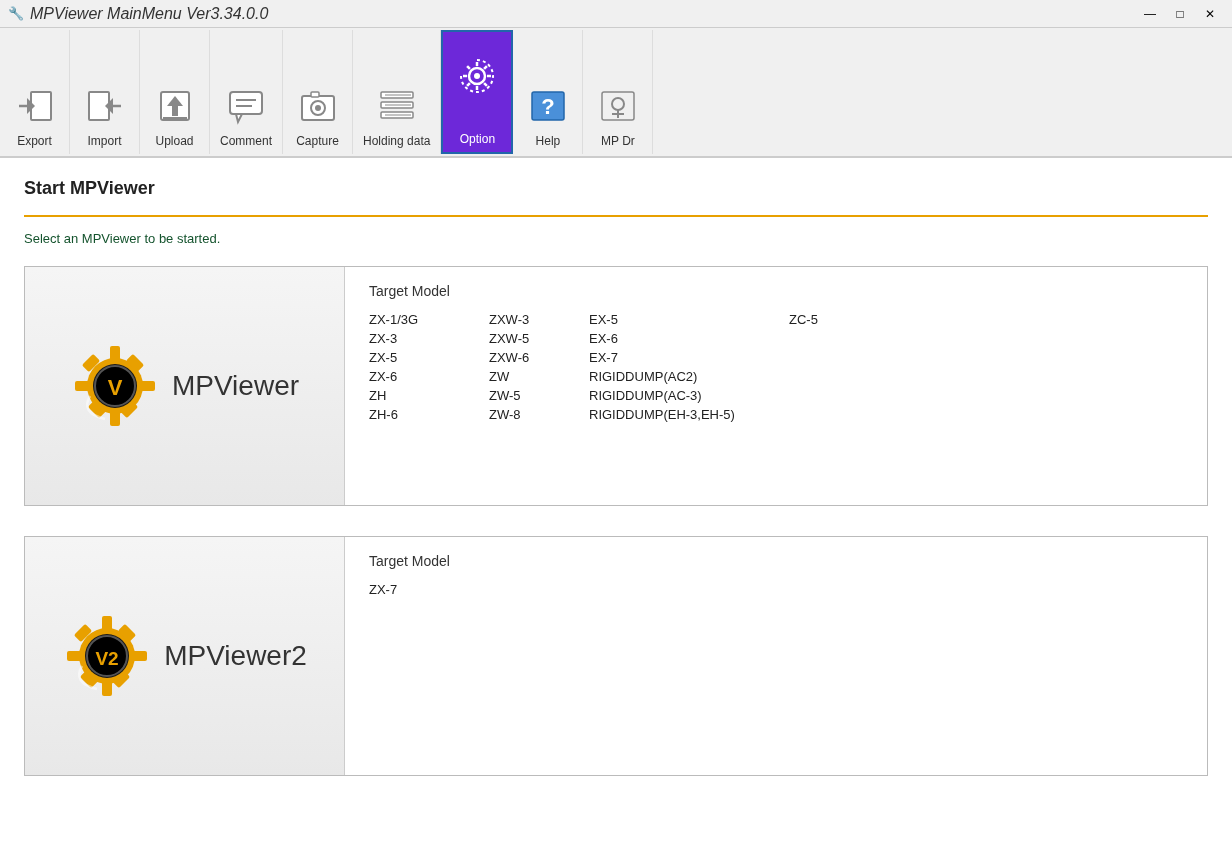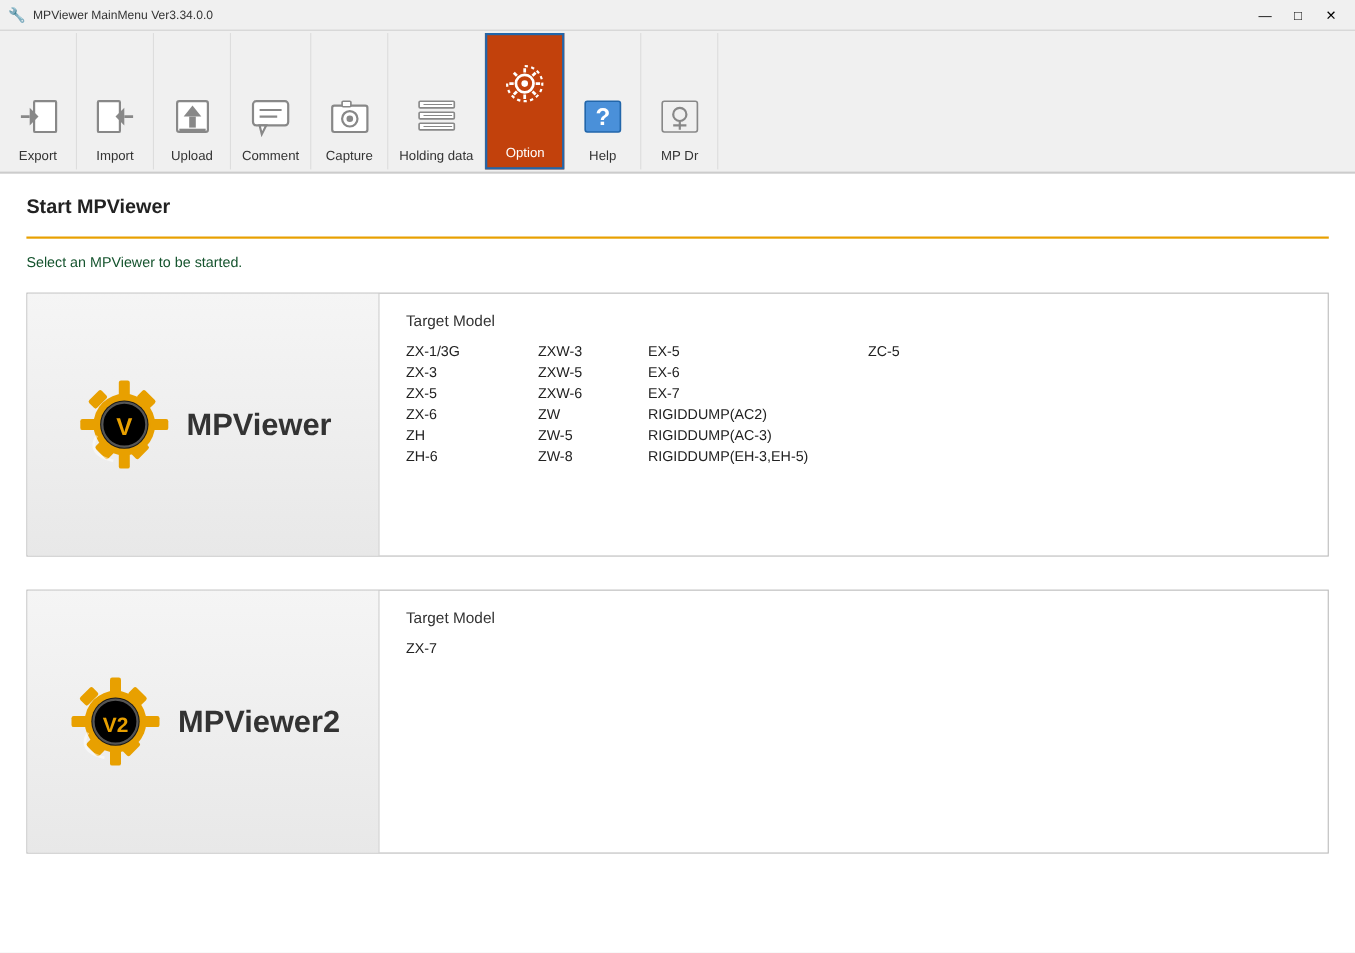--- a/index.html
+++ b/index.html
@@ -7,21 +7,21 @@
 
     
     .titlebar {
       display: flex; align-items: center;
       background: #f0f0f0;
       padding: 4px 8px;
       border-bottom: 1px solid #ccc;
       height: 28px;
     }
     .titlebar-icon { width: 16px; height: 16px; margin-right: 6px; }
-    .titlebar-title { flex: 1; font-size: 11px; color: #333; }
+    .titlebar-title { flex: 1; font-size: 16px; color: #333; font-style: italic; }
     .titlebar-controls { display: flex; gap: 2px; }
     .titlebar-btn {
       width: 28px; height: 20px; background: #f0f0f0; border: none;
       cursor: pointer; font-size: 12px; display: flex; align-items: center; justify-content: center;
     }
 
     
     .toolbar {
       display: flex; align-items: stretch;
       background: #f0f0f0;
@@ -32,21 +32,21 @@
     .toolbar-btn {
       display: flex; flex-direction: column; align-items: center; justify-content: flex-end;
       padding: 6px 10px 6px 10px;
       min-width: 70px;
       cursor: pointer;
       border: none; background: transparent;
       border-right: 1px solid #ddd;
       gap: 4px;
     }
     .toolbar-btn.active {
-      background: #c2410c;
+      background: #6d28d9;
       border: 2px solid #2266aa;
       gap: 32px;
     }
     .toolbar-btn.active .btn-label { color: #fff; }
     .toolbar-btn.end-btn { background: #d9534f; border: none; }
     .toolbar-btn.end-btn .btn-label { color: #fff; }
 
     .btn-icon {
       width: 48px; height: 48px;
       display: flex; align-items: center; justify-content: center;
@@ -85,21 +85,21 @@
       display: flex; align-items: center; justify-content: center;
       border-right: 1px solid #ccc;
       cursor: pointer;
     }
 
     .logo-container {
       display: flex; align-items: center; gap: 12px;
     }
 
     .viewer-name {
-      font-size: 28px; font-weight: bold; color: #333;
+      font-size: 28px; font-weight: normal; color: #333;
     }
 
     .viewer-info {
       flex: 1;
       padding: 16px 24px;
     }
     .target-model-label {
       font-size: 14px; color: #333; margin-bottom: 12px;
       font-weight: normal;
     }

